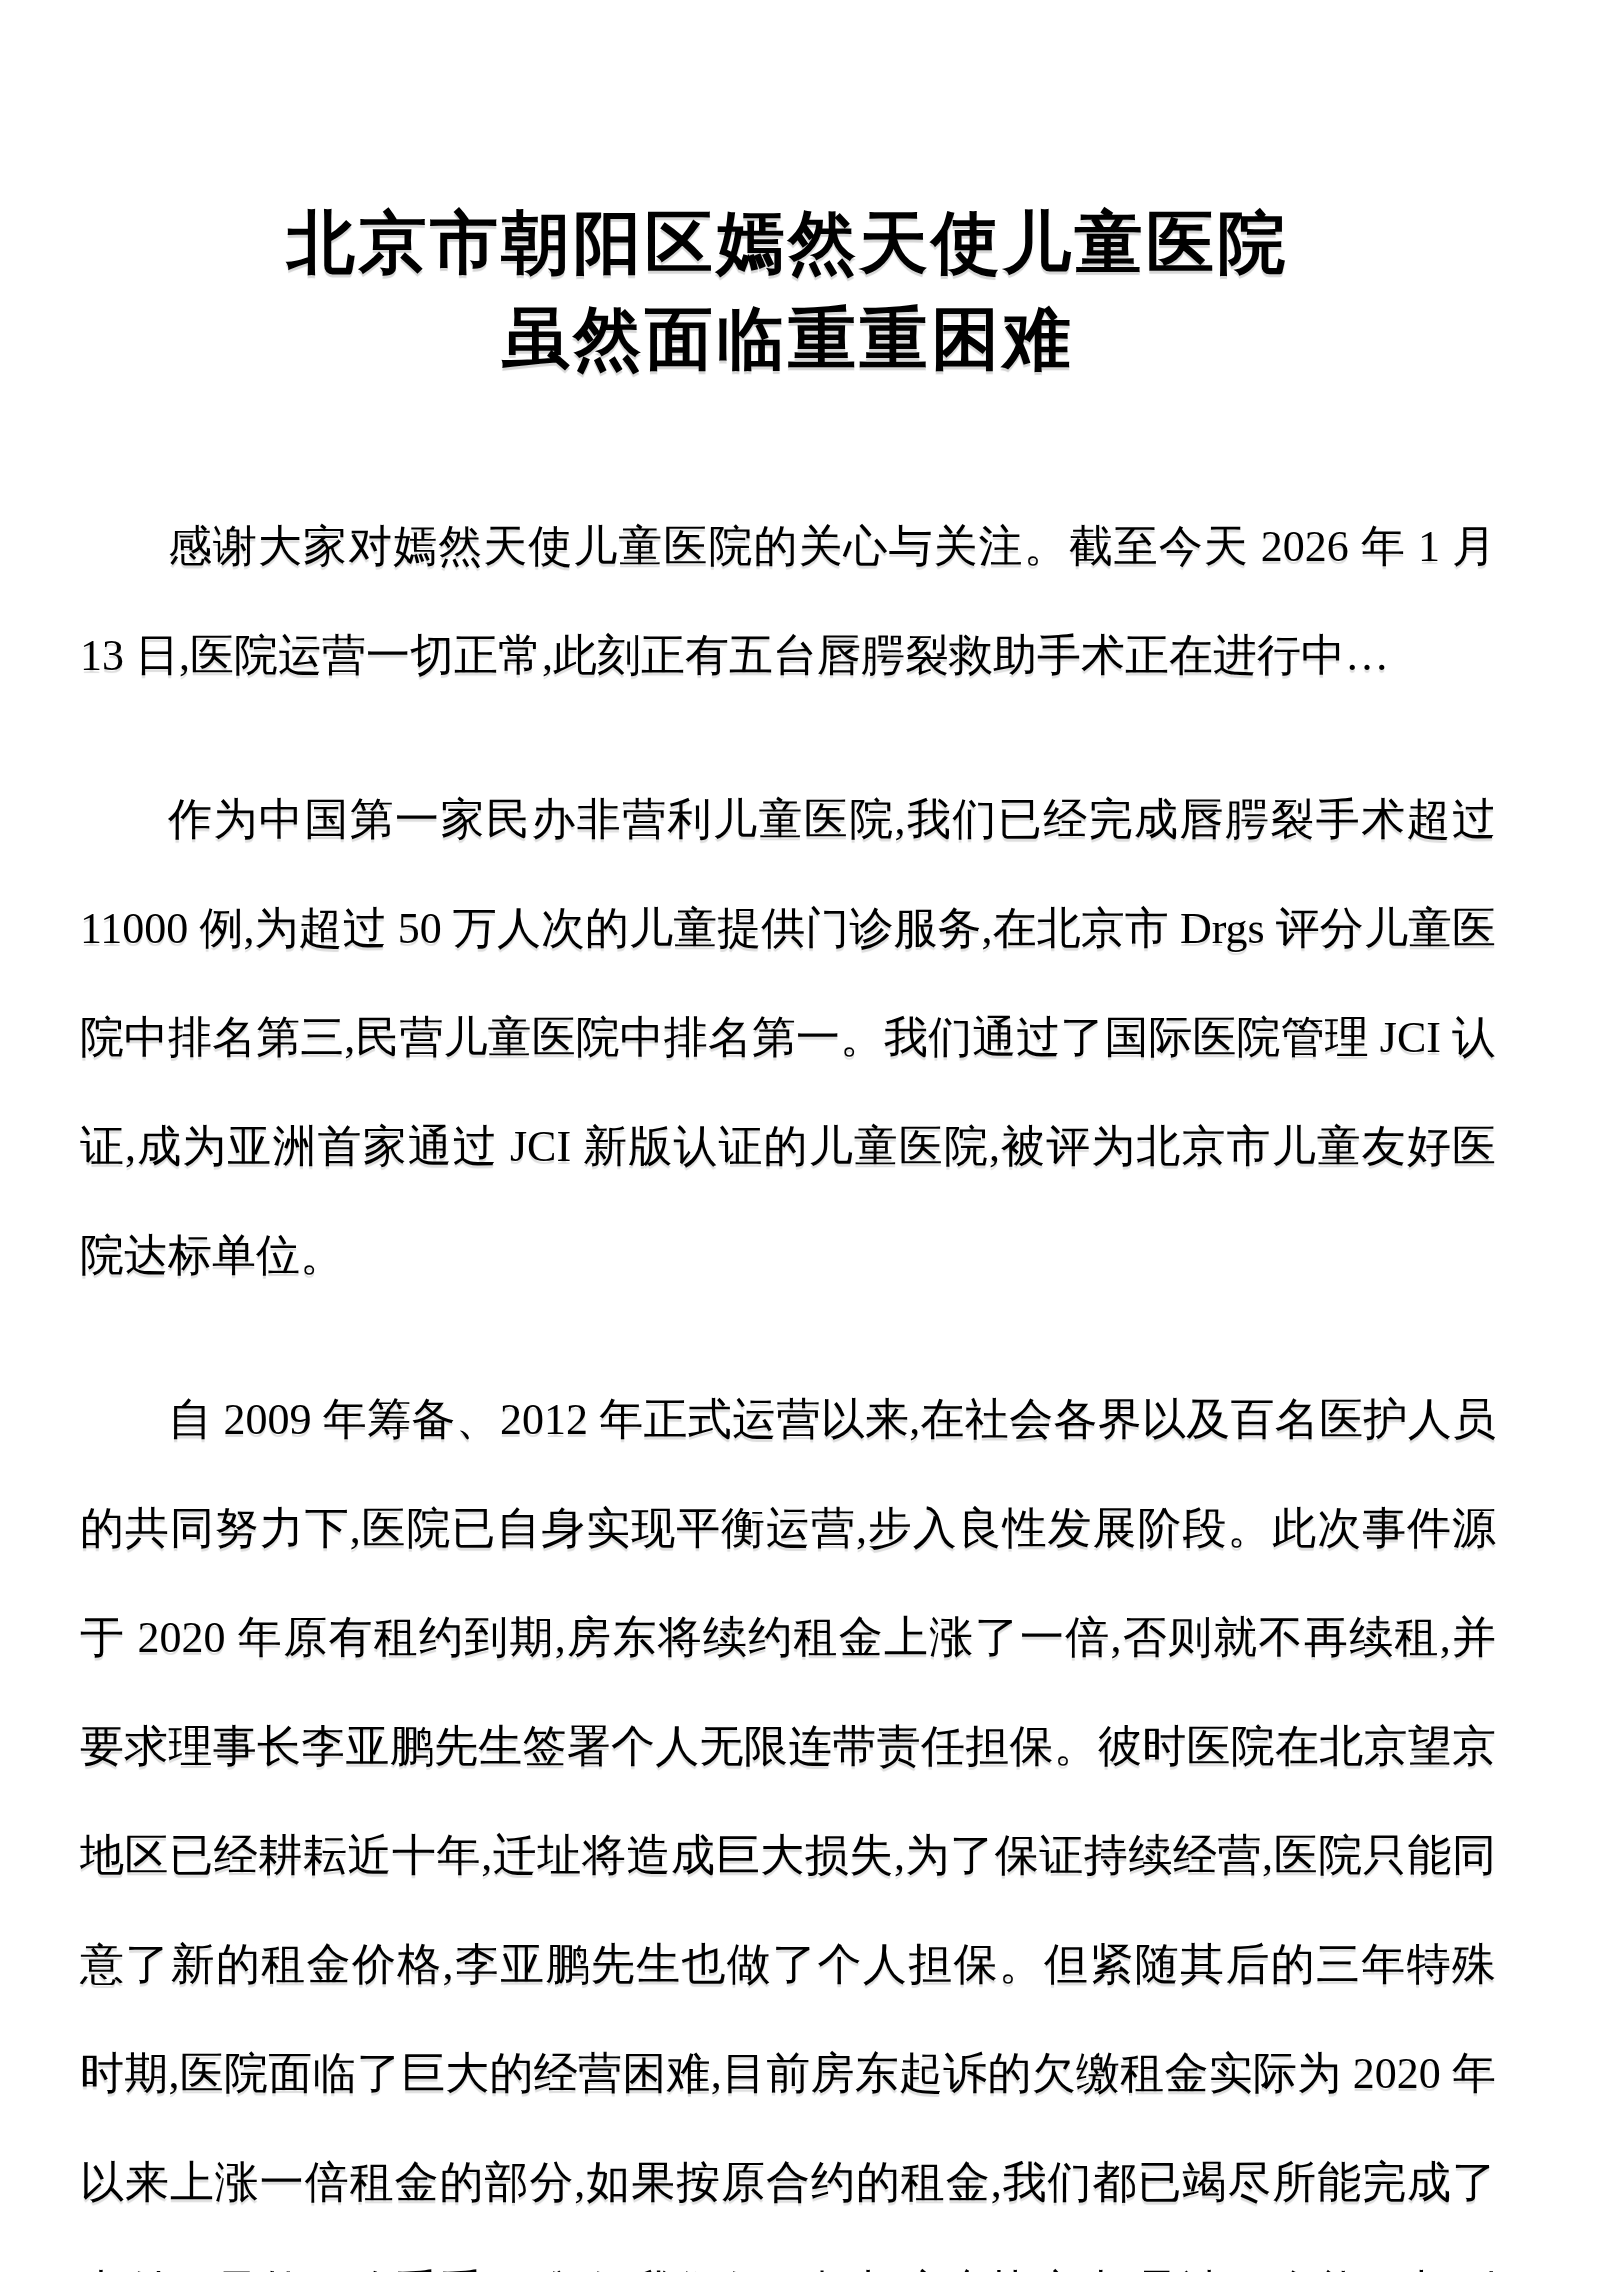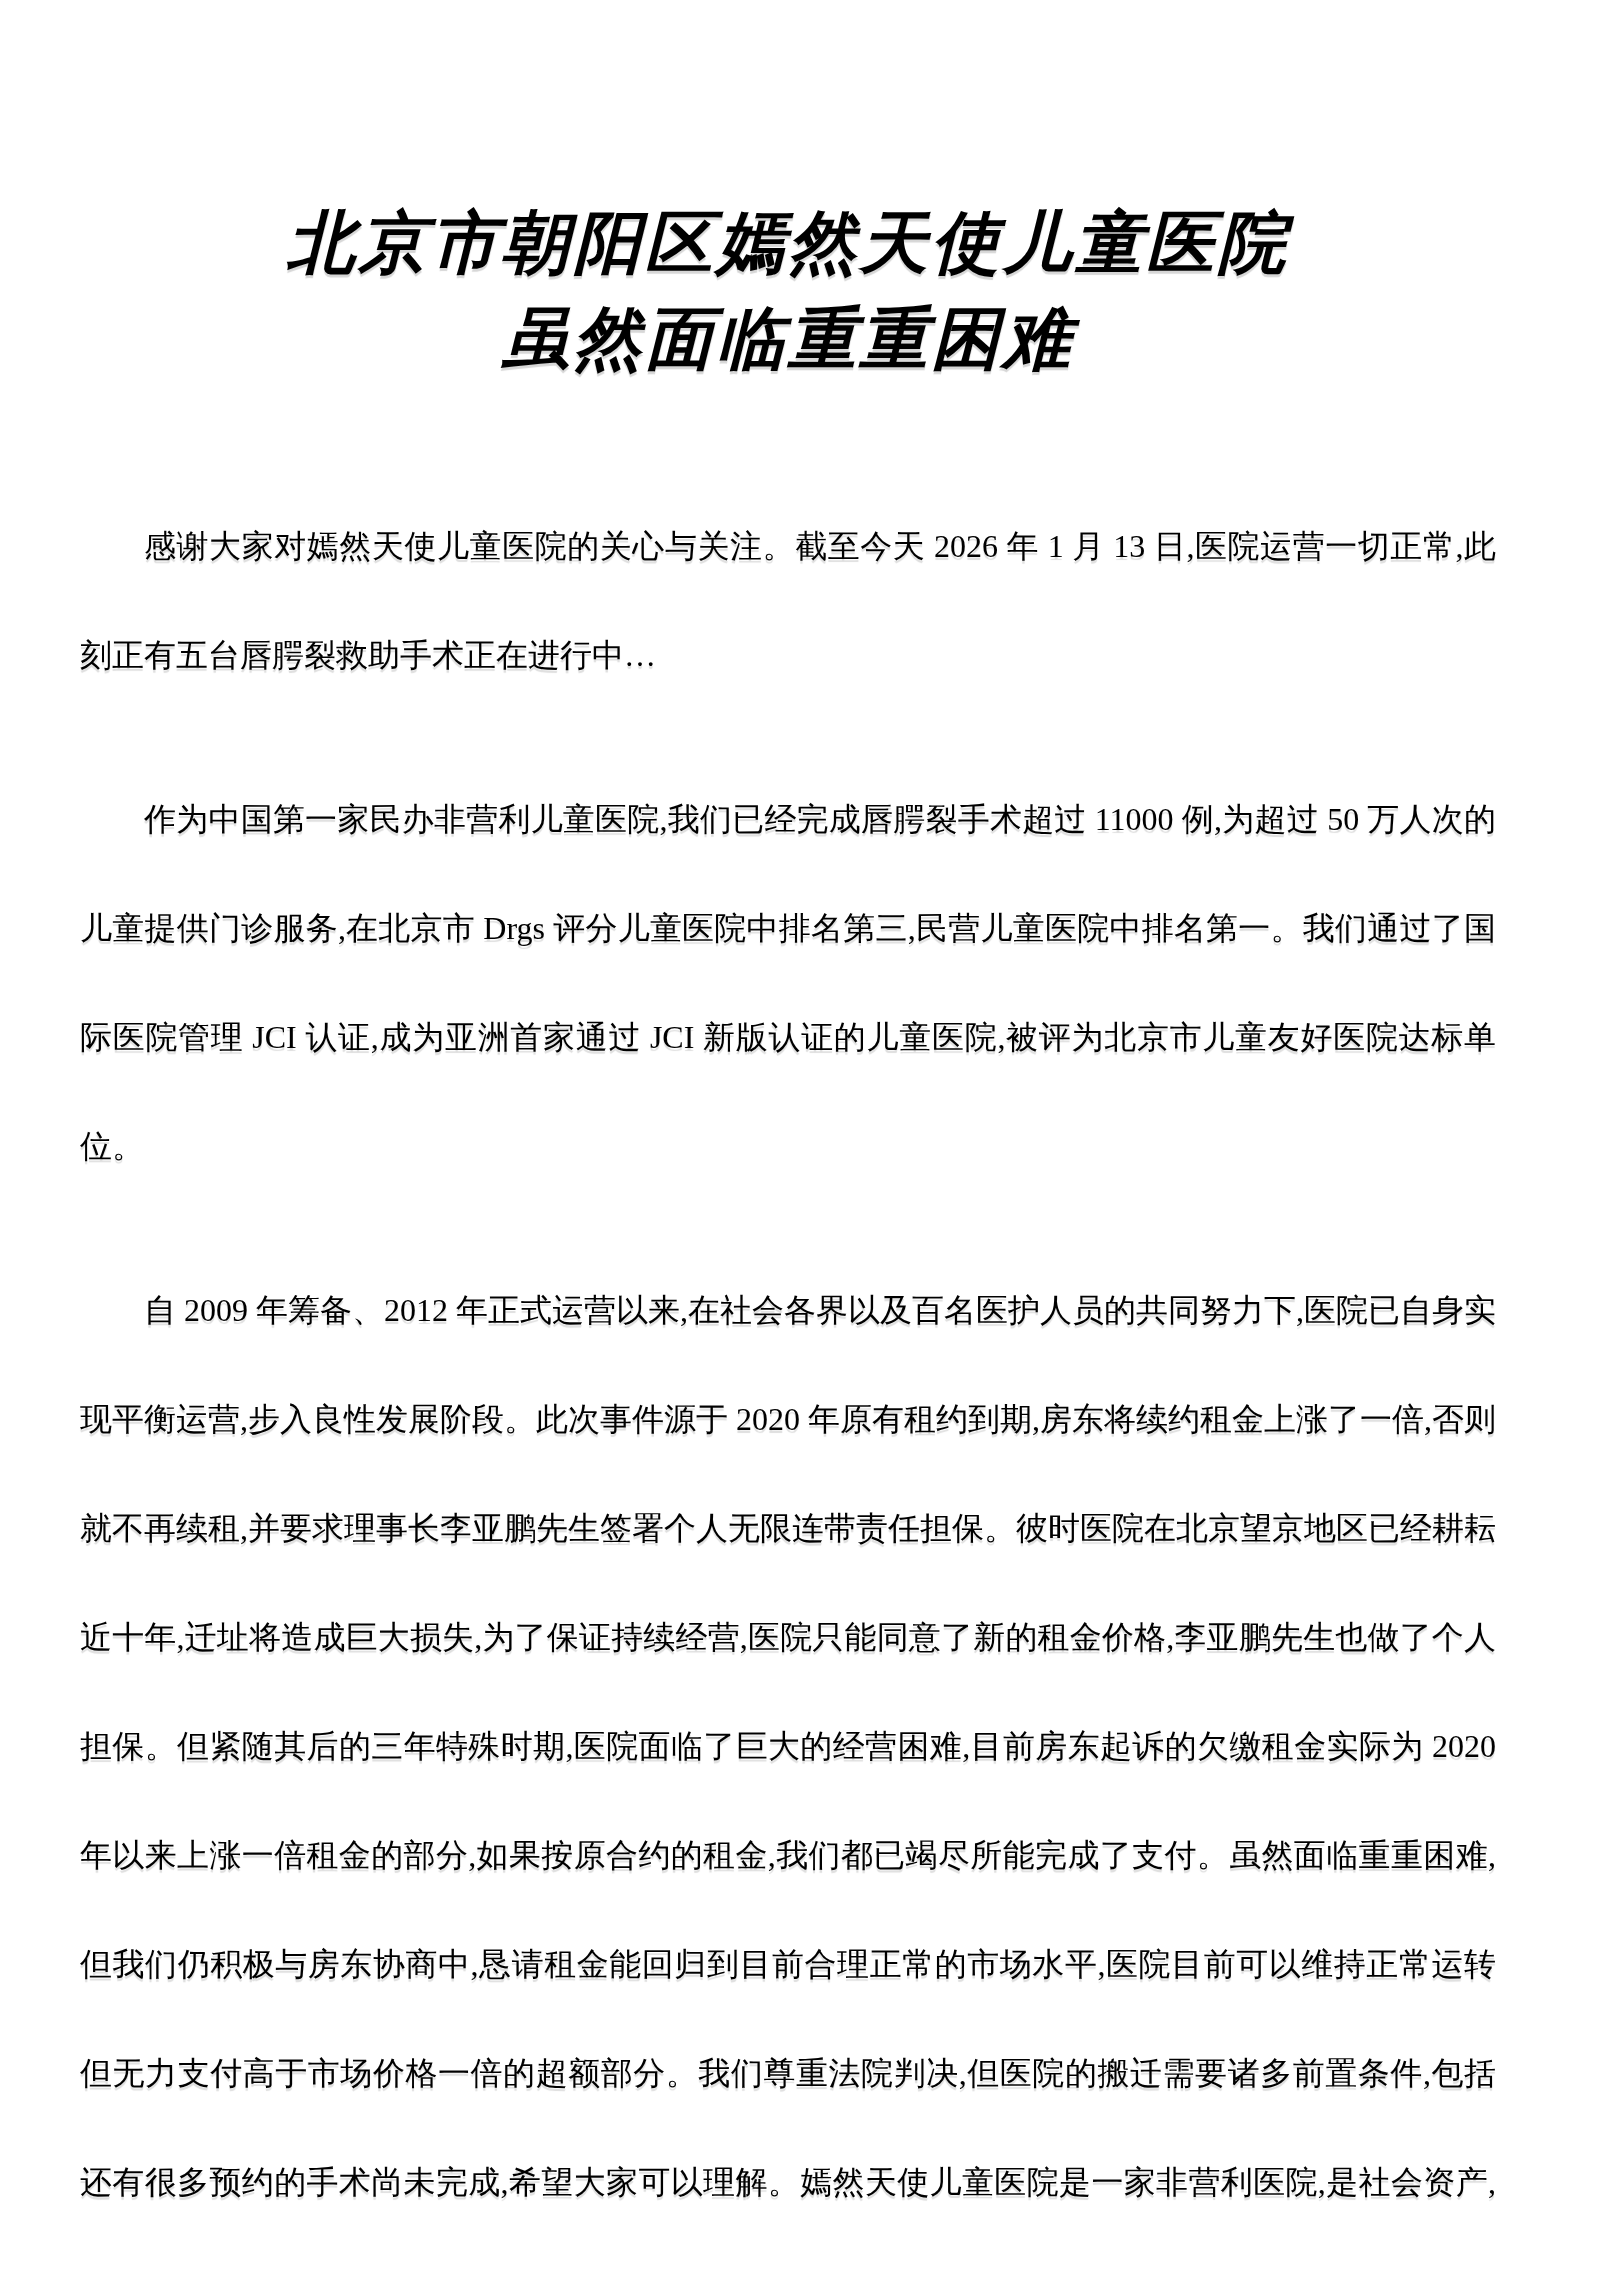--- a/index.html
+++ b/index.html
@@ -17,24 +17,24 @@
   }
   .title {
     margin: 0 0 105px 0;
     text-align: center;
     font-size: 68px;
     font-weight: 700;
     line-height: 96px;
     letter-spacing: 3.6px;
     text-shadow: 0 3.2px 0.9px rgba(0,0,0,0.16);
   }
-  .title .tline { display: block; font-style: italic; }
+  .title .tline { display: block; }
   .content p {
     margin: 0 0 55px 0;
-    font-size: 32px;
+    font-size: 44px;
     line-height: 109px;
     text-align: justify;
     text-justify: inter-ideograph;
     text-indent: 2em;
     text-shadow: 0 2.7px 0.9px rgba(0,0,0,0.13);
   }
 </style>
 </head>
 <body>
 

